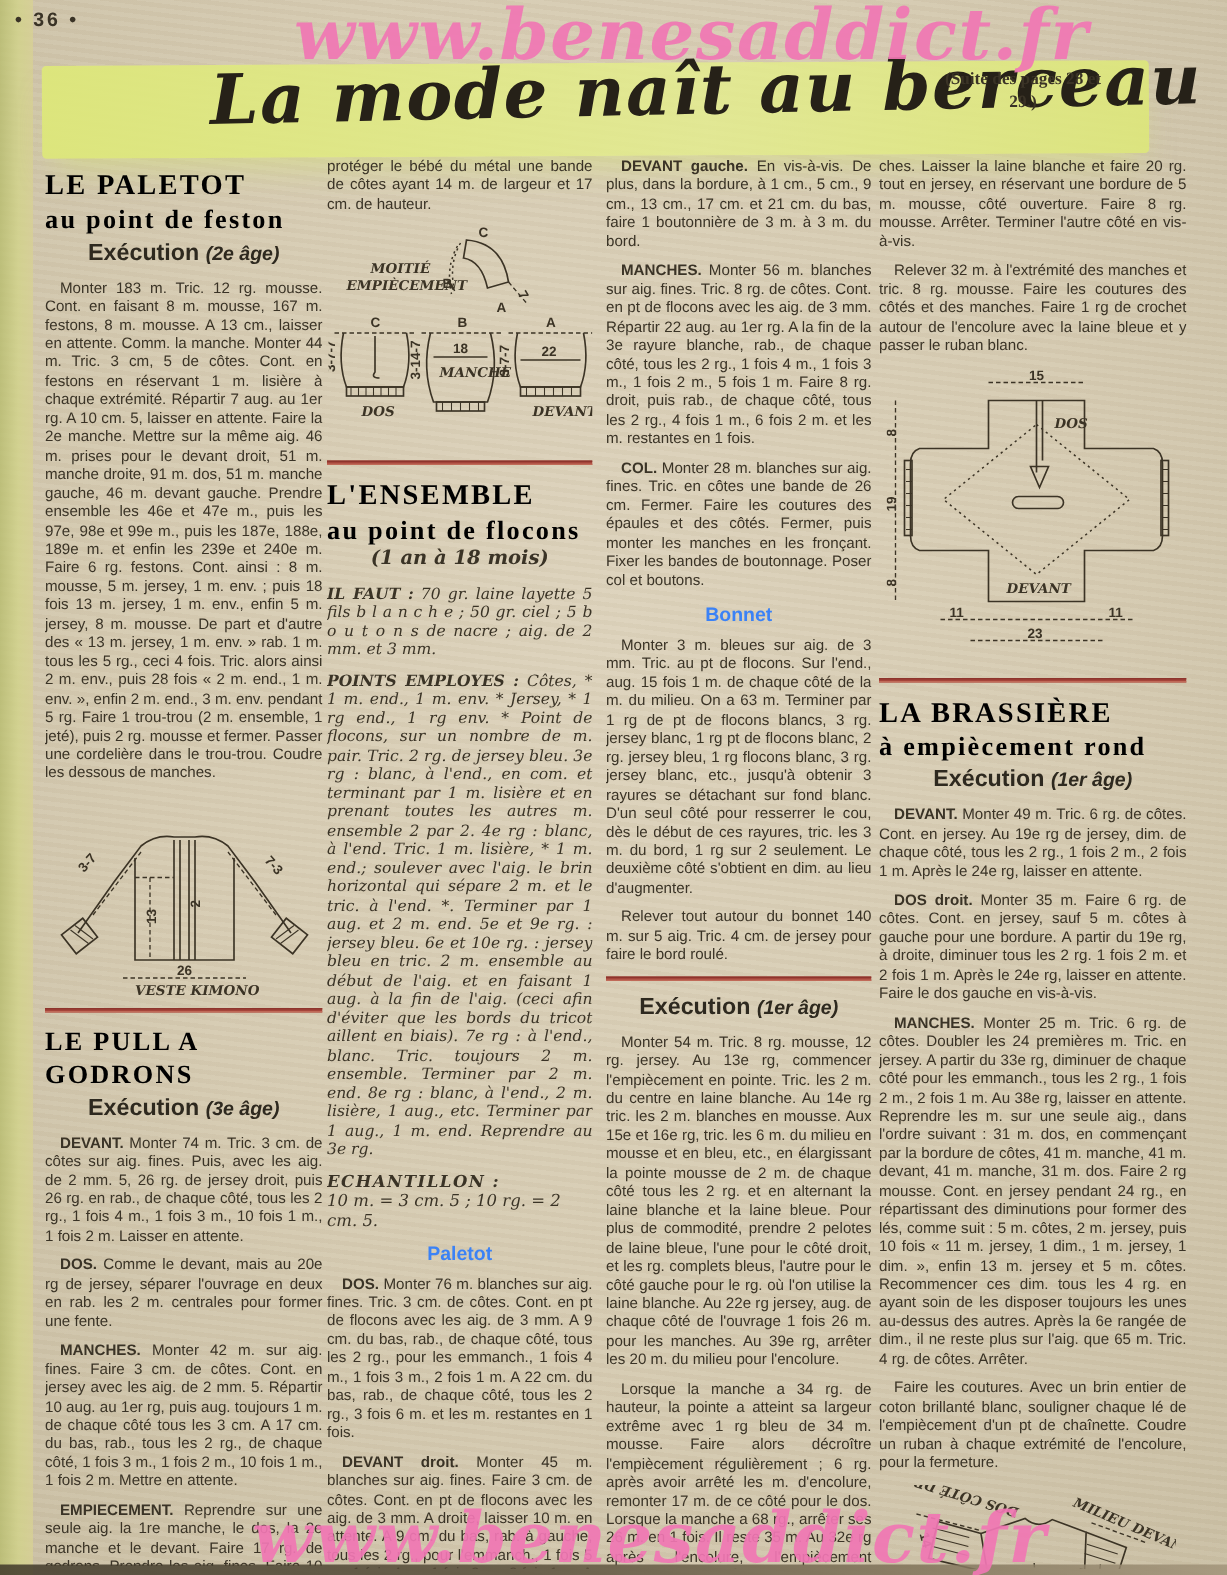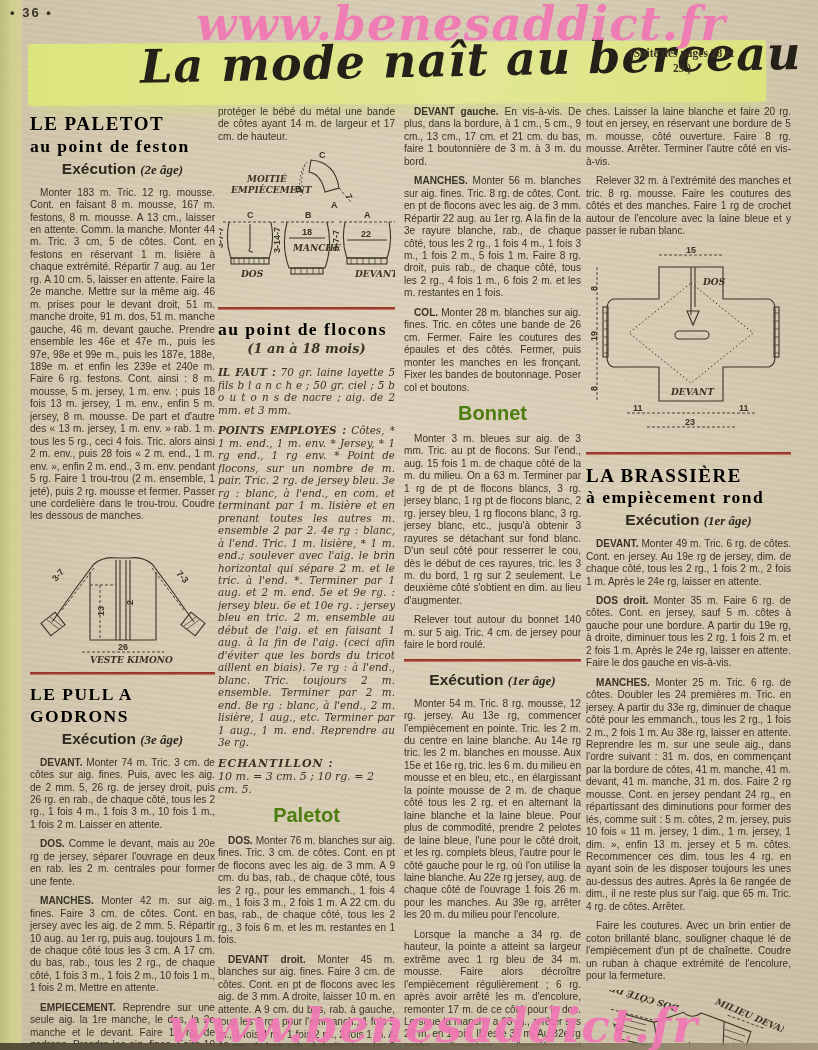--- a/index.html
+++ b/index.html
@@ -53,24 +53,24 @@
 
   p.body { font-size:10.1px; line-height:1.235; text-align:justify; margin:0 0 7px; }
   p.body .lead { font-weight:bold; }
   .indent { text-indent:10px; }
 
   .red-h { font-family:"Liberation Serif", serif; font-weight:bold; color:#000000;
     letter-spacing:1.5px; line-height:1.25; margin:0; }
   .red-h.big { font-size:19px; }
   .red-h.mid { font-size:17.5px; }
   .exec-line { text-align:center; margin:2px 0 9px; font-size:15.5px; font-weight:bold; color:#2e291f;}
-  .exec-line .age { font-family:Liberation Serif, serif; font-style:italic; font-size:13px; }
+  .exec-line .age { font-family:Liberation Sans, sans-serif; font-style:italic; font-size:13px; }
   .age-range { text-align:center; font-family:"DejaVu Serif", serif; font-style:italic;
     font-weight:bold; font-size:13px; margin:0 0 10px; }
-  .sub-h { text-align:center; font-weight:bold; font-size:20px; margin:8px 0 8px; color:#4d7c0f; }
+  .sub-h { text-align:center; font-weight:bold; font-size:13px; margin:8px 0 8px; color:#3b82f6; }
   .rule { height:3px; background:#a5443a; margin:7px 0 9px;
     border-top:1px solid #8d352d; border-bottom:1px solid #c06a58; }
   .serif-block { font-family:"DejaVu Serif", serif; font-style:italic; font-size:10.4px;
     line-height:1.2; text-align:justify; margin:0 0 8px; }
   .serif-block .lead { font-style:italic; font-weight:bold; }
   .ech { font-family:"DejaVu Serif", serif; font-style:italic; font-size:11px; margin:0 0 6px; }
   .ech .lead { font-weight:bold; letter-spacing:1px; }
 
   .diagram { display:block; margin:4px auto 6px; }
   .diag-ink { stroke:#3b3325; fill:none; stroke-width:1.1; }
@@ -200,20 +200,21 @@
       <line class="diag-ink" x1="128" y1="90" x2="168" y2="90"></line>
     </g>
     <text class="dg" x="145" y="68">A</text>
     <text class="dg" x="142" y="87">22</text>
     <text class="dg" x="117" y="98" transform="rotate(-90 120 98)" font-size="7">3-7-7</text>
     <text class="dg-it" x="136" y="127">DEVANT</text>
   </svg>
 
   <div class="rule"></div>
 
+  <h2 class="red-h big">L'ENSEMBLE</h2>
   <h3 class="red-h mid">au point de flocons</h3>
   <div class="age-range">(1 an à 18 mois)</div>
 
   <p class="serif-block"><span class="lead">IL FAUT :</span> <span>70 gr. laine layette 5 fils b l a n c h e ; 50 gr. ciel ; 5 b o u t o n s de nacre ; aig. de 2 mm. et 3 mm.</span></p>
   <p class="serif-block"><span class="lead">POINTS EMPLOYES :</span> <span>Côtes, * 1 m. end., 1 m. env. * Jersey, * 1 rg end., 1 rg env. * Point de flocons, sur un nombre de m. pair. Tric. 2 rg. de jersey bleu. 3e rg : blanc, à l'end., en com. et terminant par 1 m. lisière et en prenant toutes les autres m. ensemble 2 par 2. 4e rg : blanc, à l'end. Tric. 1 m. lisière, * 1 m. end.; soulever avec l'aig. le brin horizontal qui sépare 2 m. et le tric. à l'end. *. Terminer par 1 aug. et 2 m. end. 5e et 9e rg. : jersey bleu. 6e et 10e rg. : jersey bleu en tric. 2 m. ensemble au début de l'aig. et en faisant 1 aug. à la fin de l'aig. (ceci afin d'éviter que les bords du tricot aillent en biais). 7e rg : à l'end., blanc. Tric. toujours 2 m. ensemble. Terminer par 2 m. end. 8e rg : blanc, à l'end., 2 m. lisière, 1 aug., etc. Terminer par 1 aug., 1 m. end. Reprendre au 3e rg.</span></p>
   <p class="ech"><span class="lead">ECHANTILLON :</span><br><span>10 m. = 3 cm. 5 ; 10 rg. = 2 cm. 5.</span></p>
 
   <div class="sub-h">Paletot</div>
   <p class="body indent"><span class="lead">DOS.</span> <span>Monter 76 m. blanches sur aig. fines. Tric. 3 cm. de côtes. Cont. en pt de flocons avec les aig. de 3 mm. A 9 cm. du bas, rab., de chaque côté, tous les 2 rg., pour les emmanch., 1 fois 4 m., 1 fois 3 m., 2 fois 1 m. A 22 cm. du bas, rab., de chaque côté, tous les 2 rg., 3 fois 6 m. et les m. restantes en 1 fois.</span></p>
   <p class="body indent"><span class="lead">DEVANT droit.</span> <span>Monter 45 m. blanches sur aig. fines. Faire 3 cm. de côtes. Cont. en pt de flocons avec les aig. de 3 mm. A droite, laisser 10 m. en attente. A 9 cm. du bas, rab. à gauche, tous les 2 rg., pour l'emmanch., 1 fois 5 m., 1 fois 4 m., 1 fois 2 m., 2 fois 1 m. A 18 cm. du bas, rab., à droite, tous les 2 rg., pour l'encolure, 1 fois 3 m., 1 fois 2 m., 1 fois 1 m. A 22 cm. du bas, fermer l'épaule en 3 fois. Reprendre les m. en attente. Tric. 19 cm. de côtes blanches. Fermer.</span></p>

